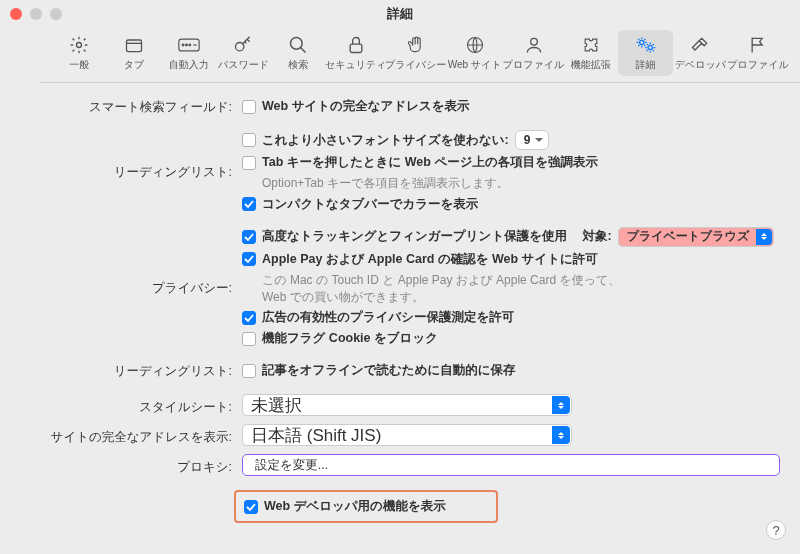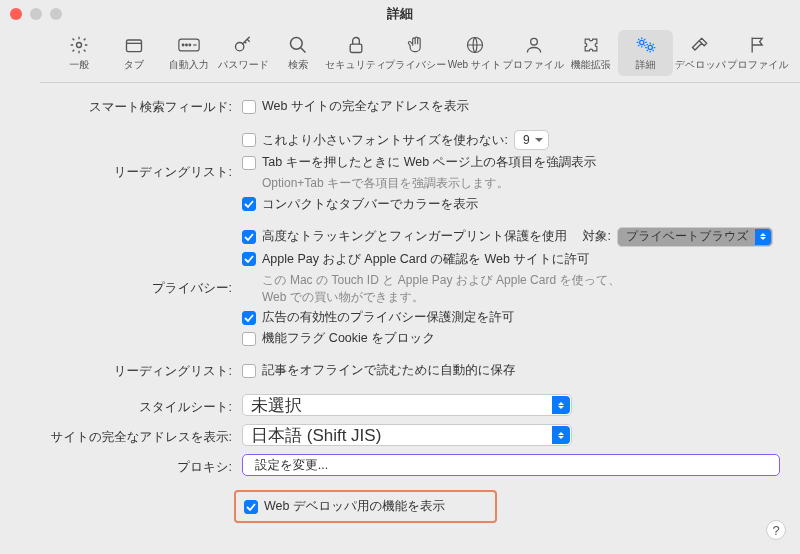--- a/index.html
+++ b/index.html
@@ -13,32 +13,32 @@
 .toolbar { display: flex; padding: 2px 12px 6px; gap: 0; border-bottom: 1px solid #d0d0d0; margin-left: 40px; }
 .tb-item { display: flex; flex-direction: column; align-items: center; justify-content: flex-start; width: 60px; padding: 4px 2px; border-radius: 6px; cursor: default; }
 .tb-item.sel { background: #dcdcdc; }
 .tb-icon { width: 22px; height: 22px; display: flex; align-items: center; justify-content: center; color: #555; }
 .tb-label { font-size: 10px; color: #555; margin-top: 2px; white-space: nowrap; }
 .content { padding: 14px 20px 10px 20px; }
 .row { display: flex; align-items: center; margin-bottom: 4px; }
 .section { margin-bottom: 14px; }
 .lbl { width: 222px; text-align: right; padding-right: 10px; font-size: 12.5px; color: #333; padding-top: 2px; }
 .ctrl { flex: 1; display: flex; flex-direction: column; gap: 4px; }
-.ck-line { display: flex; align-items: center; gap: 6px; font-size: 12.5px; flex-wrap: wrap; }
+.ck-line { display: flex; align-items: center; gap: 6px; font-size: 12.5px; flex-wrap: wrap; font-weight: bold; }
 .ck { width: 14px; height: 14px; border-radius: 3px; border: 1px solid #b0b0b0; background: #fff; flex-shrink: 0; display: flex; align-items: center; justify-content: center; }
 .ck.on { background: #0a7aff; border-color: #0a7aff; }
 .ck.on svg { color: #fff; }
 .hint { font-size: 12px; color: #888; margin-left: 20px; line-height: 1.4; }
 .sel-sm { height: 20px; background: #fff; border: 1px solid #ccc; border-radius: 5px; padding: 0 18px 0 8px; font-size: 12px; position: relative; display: inline-flex; align-items: center; }
 .sel-sm::after { content: ""; position: absolute; right: 5px; top: 50%; transform: translateY(-50%); width: 0; height: 0; border-left: 4px solid transparent; border-right: 4px solid transparent; border-top: 4px solid #666; }
 .sel-lg { height: 22px; width: 330px; background: #fff; border: 1px solid #ccc; border-radius: 5px; padding: 0 8px; font-size: 17px; display: flex; align-items: center; position: relative; }
 .sel-lg .arrow { position: absolute; right: 1px; top: 1px; bottom: 1px; width: 18px; background: #0a7aff; border-radius: 0 4px 4px 0; display: flex; flex-direction: column; align-items: center; justify-content: center; gap: 1px; }
 .sel-lg .arrow::before { content: ""; width: 0; height: 0; border-left: 3.5px solid transparent; border-right: 3.5px solid transparent; border-bottom: 3.5px solid #fff; }
 .sel-lg .arrow::after { content: ""; width: 0; height: 0; border-left: 3.5px solid transparent; border-right: 3.5px solid transparent; border-top: 3.5px solid #fff; }
-.sel-blue { height: 20px; background: #a3a3a3; border: 1px solid #ccc; border-radius: 5px; padding: 0 8px; font-size: 12px; display: inline-flex; align-items: center; position: relative; }
+.sel-blue { height: 20px; background: #fca5a5; border: 1px solid #ccc; border-radius: 5px; padding: 0 8px; font-size: 12px; display: inline-flex; align-items: center; position: relative; }
 .sel-blue .arrow { position: absolute; right: 1px; top: 1px; bottom: 1px; width: 16px; background: #0a7aff; border-radius: 0 4px 4px 0; display: flex; flex-direction: column; align-items: center; justify-content: center; gap: 1px; }
 .sel-blue .arrow::before { content: ""; width: 0; height: 0; border-left: 3px solid transparent; border-right: 3px solid transparent; border-bottom: 3px solid #fff; }
 .sel-blue .arrow::after { content: ""; width: 0; height: 0; border-left: 3px solid transparent; border-right: 3px solid transparent; border-top: 3px solid #fff; }
 .btn { height: 22px; background: #fff; border: 1px solid #8b5cf6; border-radius: 5px; padding: 0 12px; font-size: 12.5px; display: inline-flex; align-items: center; }
 .highlight-box { border: 2px solid #e8845f; border-radius: 4px; padding: 6px 50px 6px 8px; display: inline-flex; margin-left: 214px; justify-content: flex-end; }
 .help { position: absolute; right: 14px; bottom: 14px; width: 20px; height: 20px; border-radius: 50%; background: #fff; border: 1px solid #ccc; display: flex; align-items: center; justify-content: center; font-size: 13px; color: #555; }
 svg { display: block; }
 </style>
 </head>
 <body>

